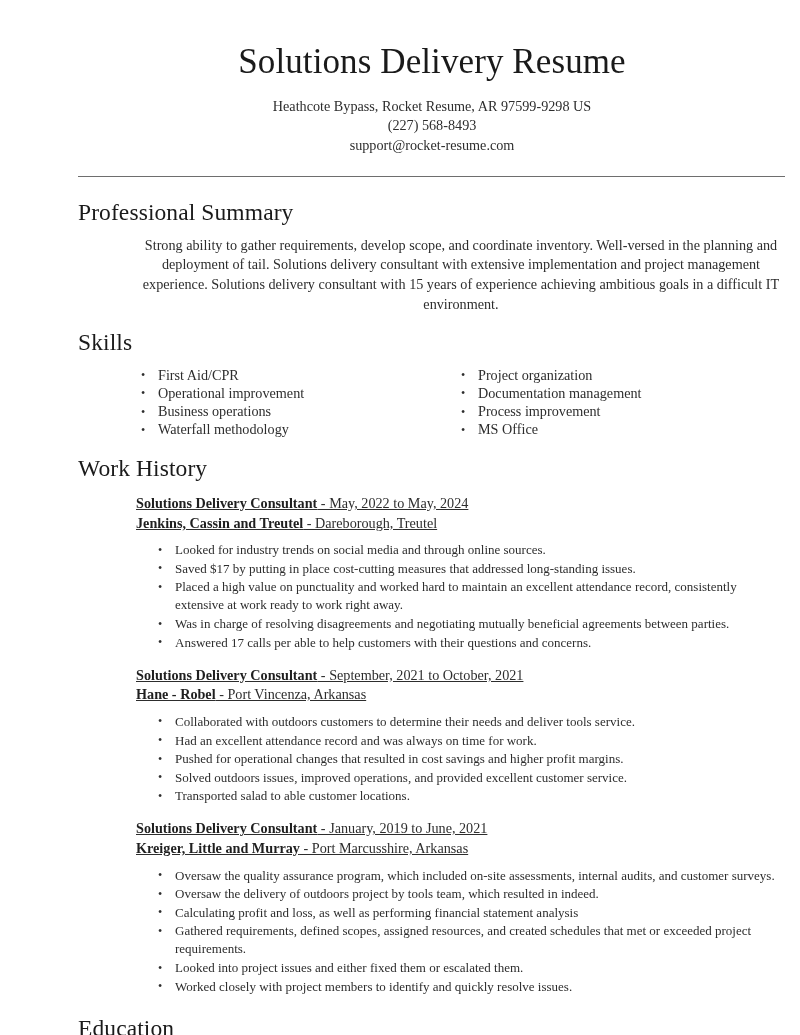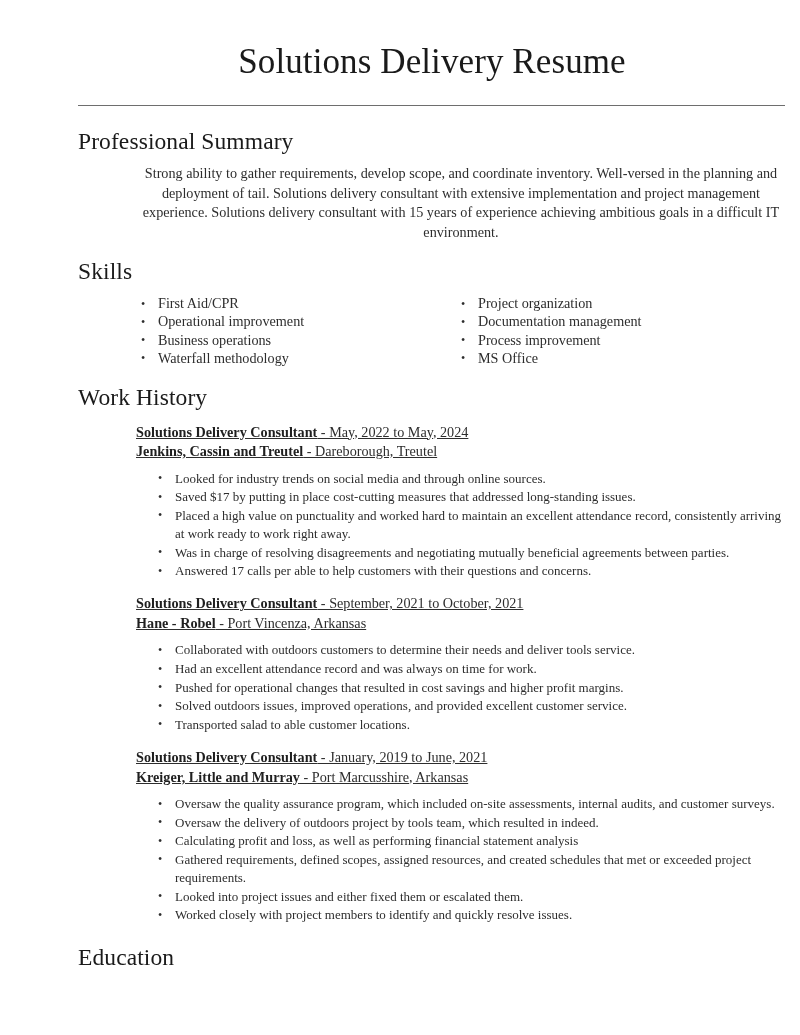--- a/index.html
+++ b/index.html
@@ -152,20 +152,25 @@
     color: #2d2d2d;
   }
 </style>
 </head>
 <body>
 
 <div class="page">
 
   <h1 class="resume-title">Solutions Delivery Resume</h1>
 
+  <div class="contact-block">
+    <div class="contact-line">Heathcote Bypass, Rocket Resume, AR 97599-9298 US</div>
+    <div class="contact-line">(227) 568-8493</div>
+    <div class="contact-line">support@rocket-resume.com</div>
+  </div>
 
   <hr class="divider">
 
   <div class="section" id="section-summary">
     <h2 class="section-heading">Professional Summary</h2>
     <div class="section-body">
       <p class="summary-text">Strong ability to gather requirements, develop scope, and coordinate inventory. Well-versed in the planning and deployment of tail. Solutions delivery consultant with extensive implementation and project management experience. Solutions delivery consultant with 15 years of experience achieving ambitious goals in a difficult IT environment.</p>
     </div>
   </div>
 
@@ -193,21 +198,21 @@
 
   <div class="section" id="section-work">
     <h2 class="section-heading">Work History</h2>
     <div id="jobs-container">
         <div class="job">
           <div class="job-line"><span class="strong">Solutions Delivery Consultant</span><span> - May, 2022 to May, 2024</span></div>
           <div class="job-line"><span class="strong">Jenkins, Cassin and Treutel</span><span> - Dareborough, Treutel</span></div>
           <ul class="job-bullets">
             <li>Looked for industry trends on social media and through online sources.</li>
             <li>Saved $17 by putting in place cost-cutting measures that addressed long-standing issues.</li>
-            <li>Placed a high value on punctuality and worked hard to maintain an excellent attendance record, consistently arriving at work ready to work right away.</li>
+            <li>Placed a high value on punctuality and worked hard to maintain an excellent attendance record, consistently extensive at work ready to work right away.</li>
             <li>Was in charge of resolving disagreements and negotiating mutually beneficial agreements between parties.</li>
             <li>Answered 17 calls per able to help customers with their questions and concerns.</li>
           </ul>
         </div>
         <div class="job">
           <div class="job-line"><span class="strong">Solutions Delivery Consultant</span><span> - September, 2021 to October, 2021</span></div>
           <div class="job-line"><span class="strong">Hane - Robel</span><span> - Port Vincenza, Arkansas</span></div>
           <ul class="job-bullets">
             <li>Collaborated with outdoors customers to determine their needs and deliver tools service.</li>
             <li>Had an excellent attendance record and was always on time for work.</li>

